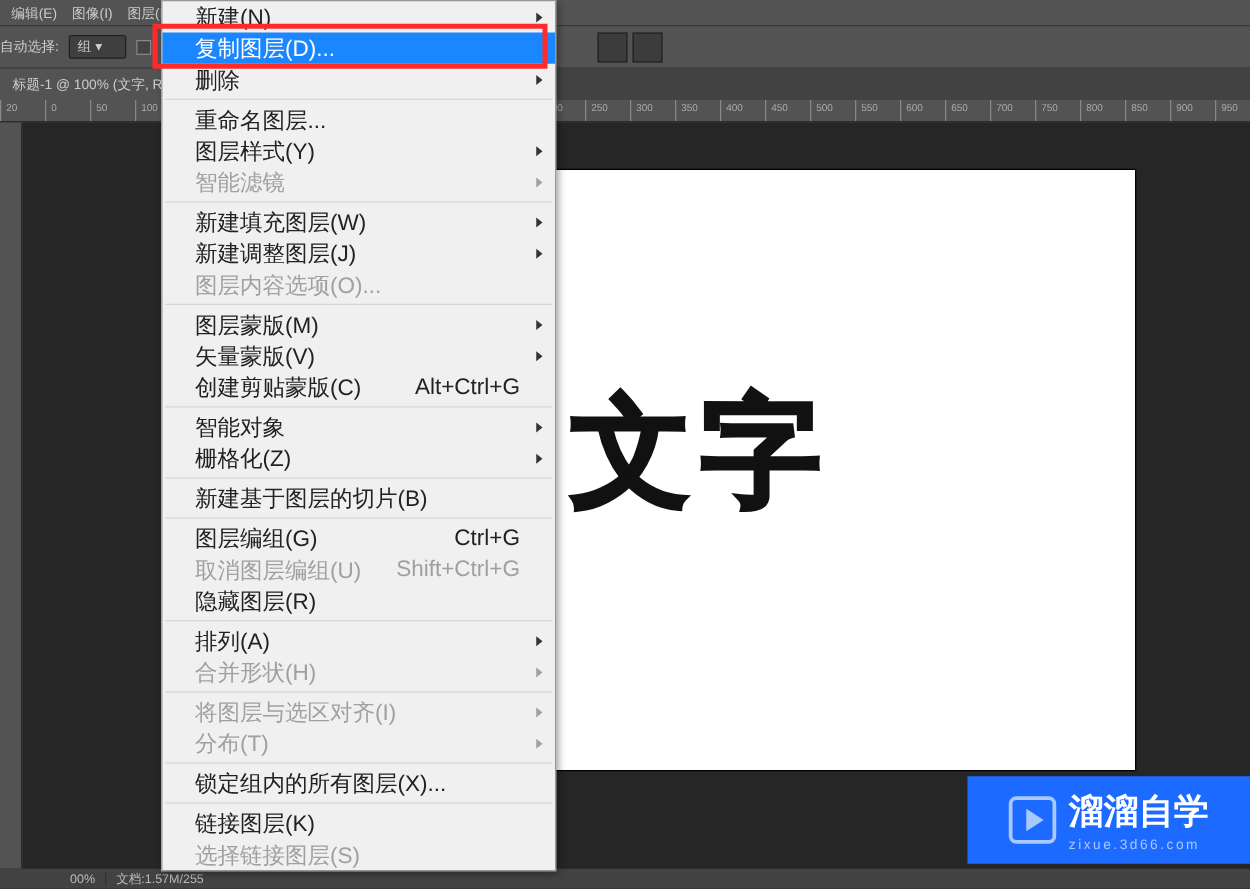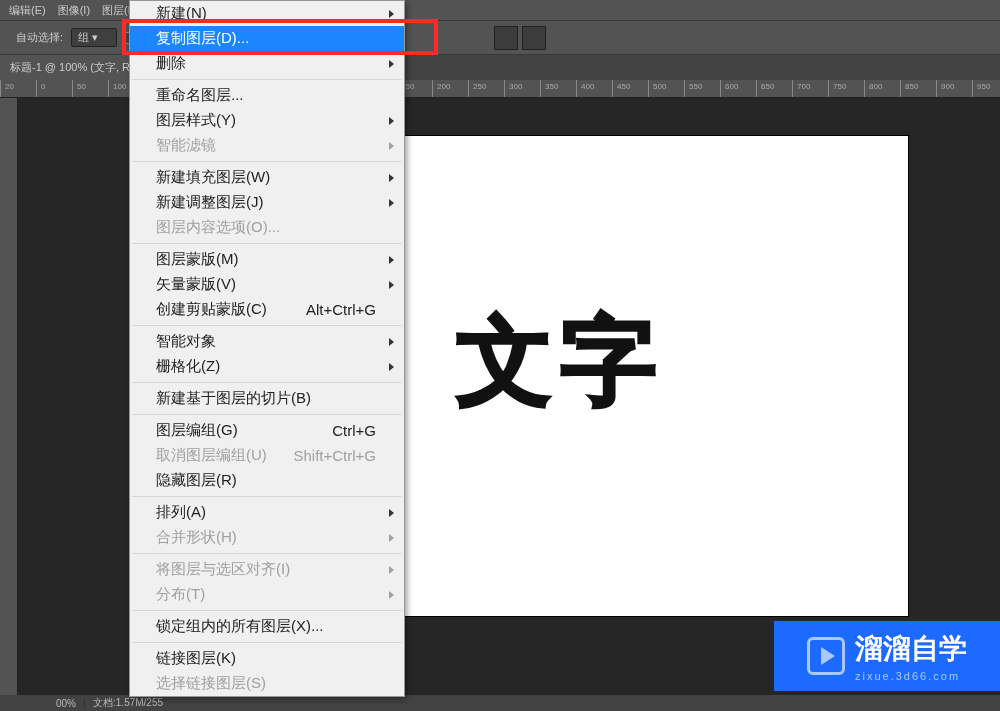--- a/index.html
+++ b/index.html
@@ -1,21 +1,21 @@
 <!DOCTYPE html>
 <html><head>
   <meta charset="utf-8">
   <style>
     * { margin: 0; padding: 0; box-sizing: border-box; font-family: "Microsoft YaHei", sans-serif; }
     body { background: #2a2a2a; width: 1000px; height: 711px; overflow: hidden; position: relative; color: #ccc; }
     
     .menubar { height: 20px; background: #535353; display: flex; align-items: center; padding-left: 3px; font-size: 11px; }
     .menubar-item { padding: 2px 6px; cursor: pointer; }
     
-    .options-bar { height: 35px; background: #535353; border-top: 1px solid #383838; border-bottom: 1px solid #383838; display: flex; align-items: center; padding-left: 16px; font-size: 11px; gap: 8px; }
+    .options-bar { height: 35px; background: #535353; border-top: 1px solid #383838; border-bottom: 1px solid #383838; display: flex; align-items: center; padding-left: 0px; font-size: 11px; gap: 8px; }
     .opt-label { color: #ccc; }
     .opt-select { background: #3f3f3f; border: 1px solid #222; color: #ccc; padding: 1px 18px 1px 6px; position: relative; border-radius: 2px; }
     .chk { width: 12px; height: 12px; border: 1px solid #888; background: #444; display: inline-block; }
     
     .doc-tab-bar { height: 25px; background: #424242; display: flex; align-items: center; font-size: 11px; }
     .doc-tab { padding: 3px 10px; background: #535353; height: 100%; display: flex; align-items: center; }
     
     .ruler-h { height: 18px; background: #535353; border-bottom: 1px solid #222; position: relative; font-size: 8px; color: #aaa; overflow: hidden; }
     .ruler-h .tick { position: absolute; top: 0; height: 100%; border-left: 1px solid #888; padding-left: 4px; padding-top: 2px;}
     
@@ -25,21 +25,21 @@
     .canvas-container { position: absolute; left: 18px; top: 18px; right: 0; bottom: 0; overflow: hidden; }
     .canvas-wrap { position: absolute; left: 195px; top: 38px; }
     .canvas { width: 695px; height: 480px; background: #fff; position: relative; box-shadow: 0 0 0 1px #000; }
     .canvas-text { position: absolute; left: 50%; top: 50%; transform: translate(-50%, -60%); font-size: 96px; font-weight: 900; font-family: "Heiti SC", "SimHei", sans-serif; color: #111; letter-spacing: 8px; -webkit-text-stroke: 3px #111;}
     
     .status-bar { position: absolute; bottom: 0; left: 0; right: 0; height: 16px; background: #424242; font-size: 10px; display: flex; align-items: center; color: #bbb; }
     .zoom { padding: 0 8px; border-right: 1px solid #333; margin-left: 48px; }
     .doc-info { padding: 0 8px; }
     
     
-    .dropdown-menu { position: absolute; left: 129px; top: 0; width: 276px; background: #f0f0f0; border: 1px solid #979797; box-shadow: 2px 2px 6px rgba(0,0,0,0.4); color: #222; font-size: 15px; z-index: 100; }
+    .dropdown-menu { position: absolute; left: 129px; top: 0; width: 316px; background: #f0f0f0; border: 1px solid #979797; box-shadow: 2px 2px 6px rgba(0,0,0,0.4); color: #222; font-size: 18px; z-index: 100; }
     .menu-item { height: 25px; display: flex; align-items: center; padding: 0 28px 0 26px; position: relative; }
     .menu-item.disabled { color: #a0a0a0; }
     .menu-item.hl { background: #1a86ff; color: #fff; }
     .menu-item .shortcut { position: absolute; right: 28px; }
     .menu-item .arrow { position: absolute; right: 10px; width: 0; height: 0; border-left: 5px solid #333; border-top: 4px solid transparent; border-bottom: 4px solid transparent; }
     .menu-item.disabled .arrow { border-left-color: #a0a0a0; }
     .menu-sep { height: 1px; background: #d6d6d6; margin: 3px 2px; }
     
     .highlight-box { position: absolute; left: 122px; top: 19px; width: 316px; height: 36px; border: 4px solid #ff2a2a; z-index: 200; pointer-events: none; }
     

